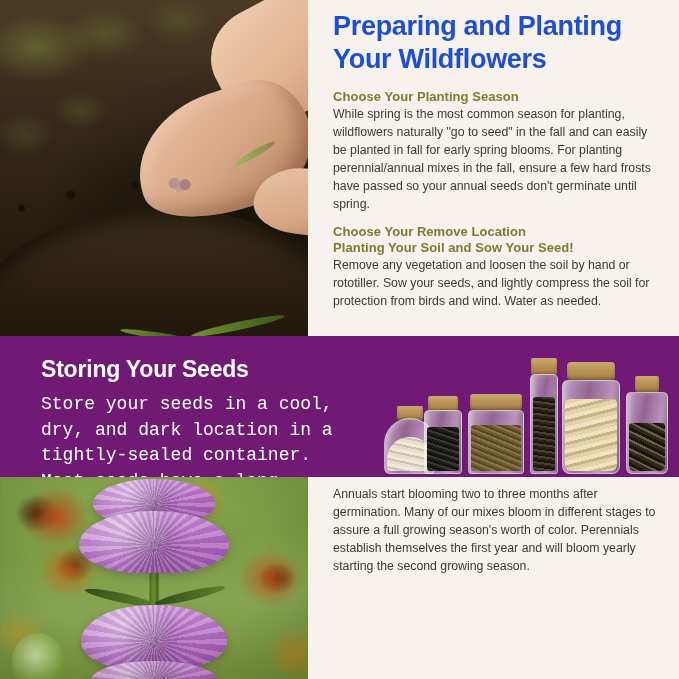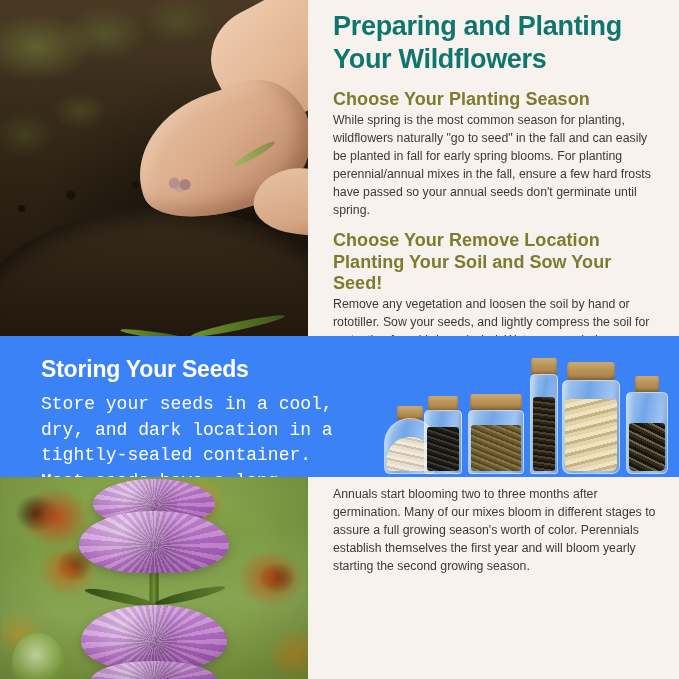--- a/index.html
+++ b/index.html
@@ -128,44 +128,44 @@
   .col-text {
     position: absolute;
     left: 333px; top: 10px;
     width: 330px;
   }
   h1.sec-title {
     font-size: 27px;
     line-height: 1.22;
     font-weight: 700;
     letter-spacing: -0.3px;
-    color: #0f766e;
+    color: #1d4ed8;
     margin-bottom: 13px;
   }
   h3.sub-head {
-    font-size: 18px;
+    font-size: 13px;
     font-weight: 700;
     color: #7E7A2E;
     letter-spacing: .05px;
     margin-bottom: 1px;
   }
   p.body {
     font-size: 12.3px;
     line-height: 1.47;
     color: #3B3B33;
     margin-bottom: 11px;
   }
   p.body:last-child { margin-bottom: 0; }
 
   
   .sec-green {
     position: absolute;
     left: 0; top: 336px;
     width: 679px; height: 141px;
-    background: #3b82f6;
+    background: #701a75;
     overflow: hidden;
   }
   .green-text {
     position: absolute;
     left: 41px; top: 20px;
     width: 300px;
   }
   h2.green-title {
     color: #FFFFFF;
     font-size: 23px;

